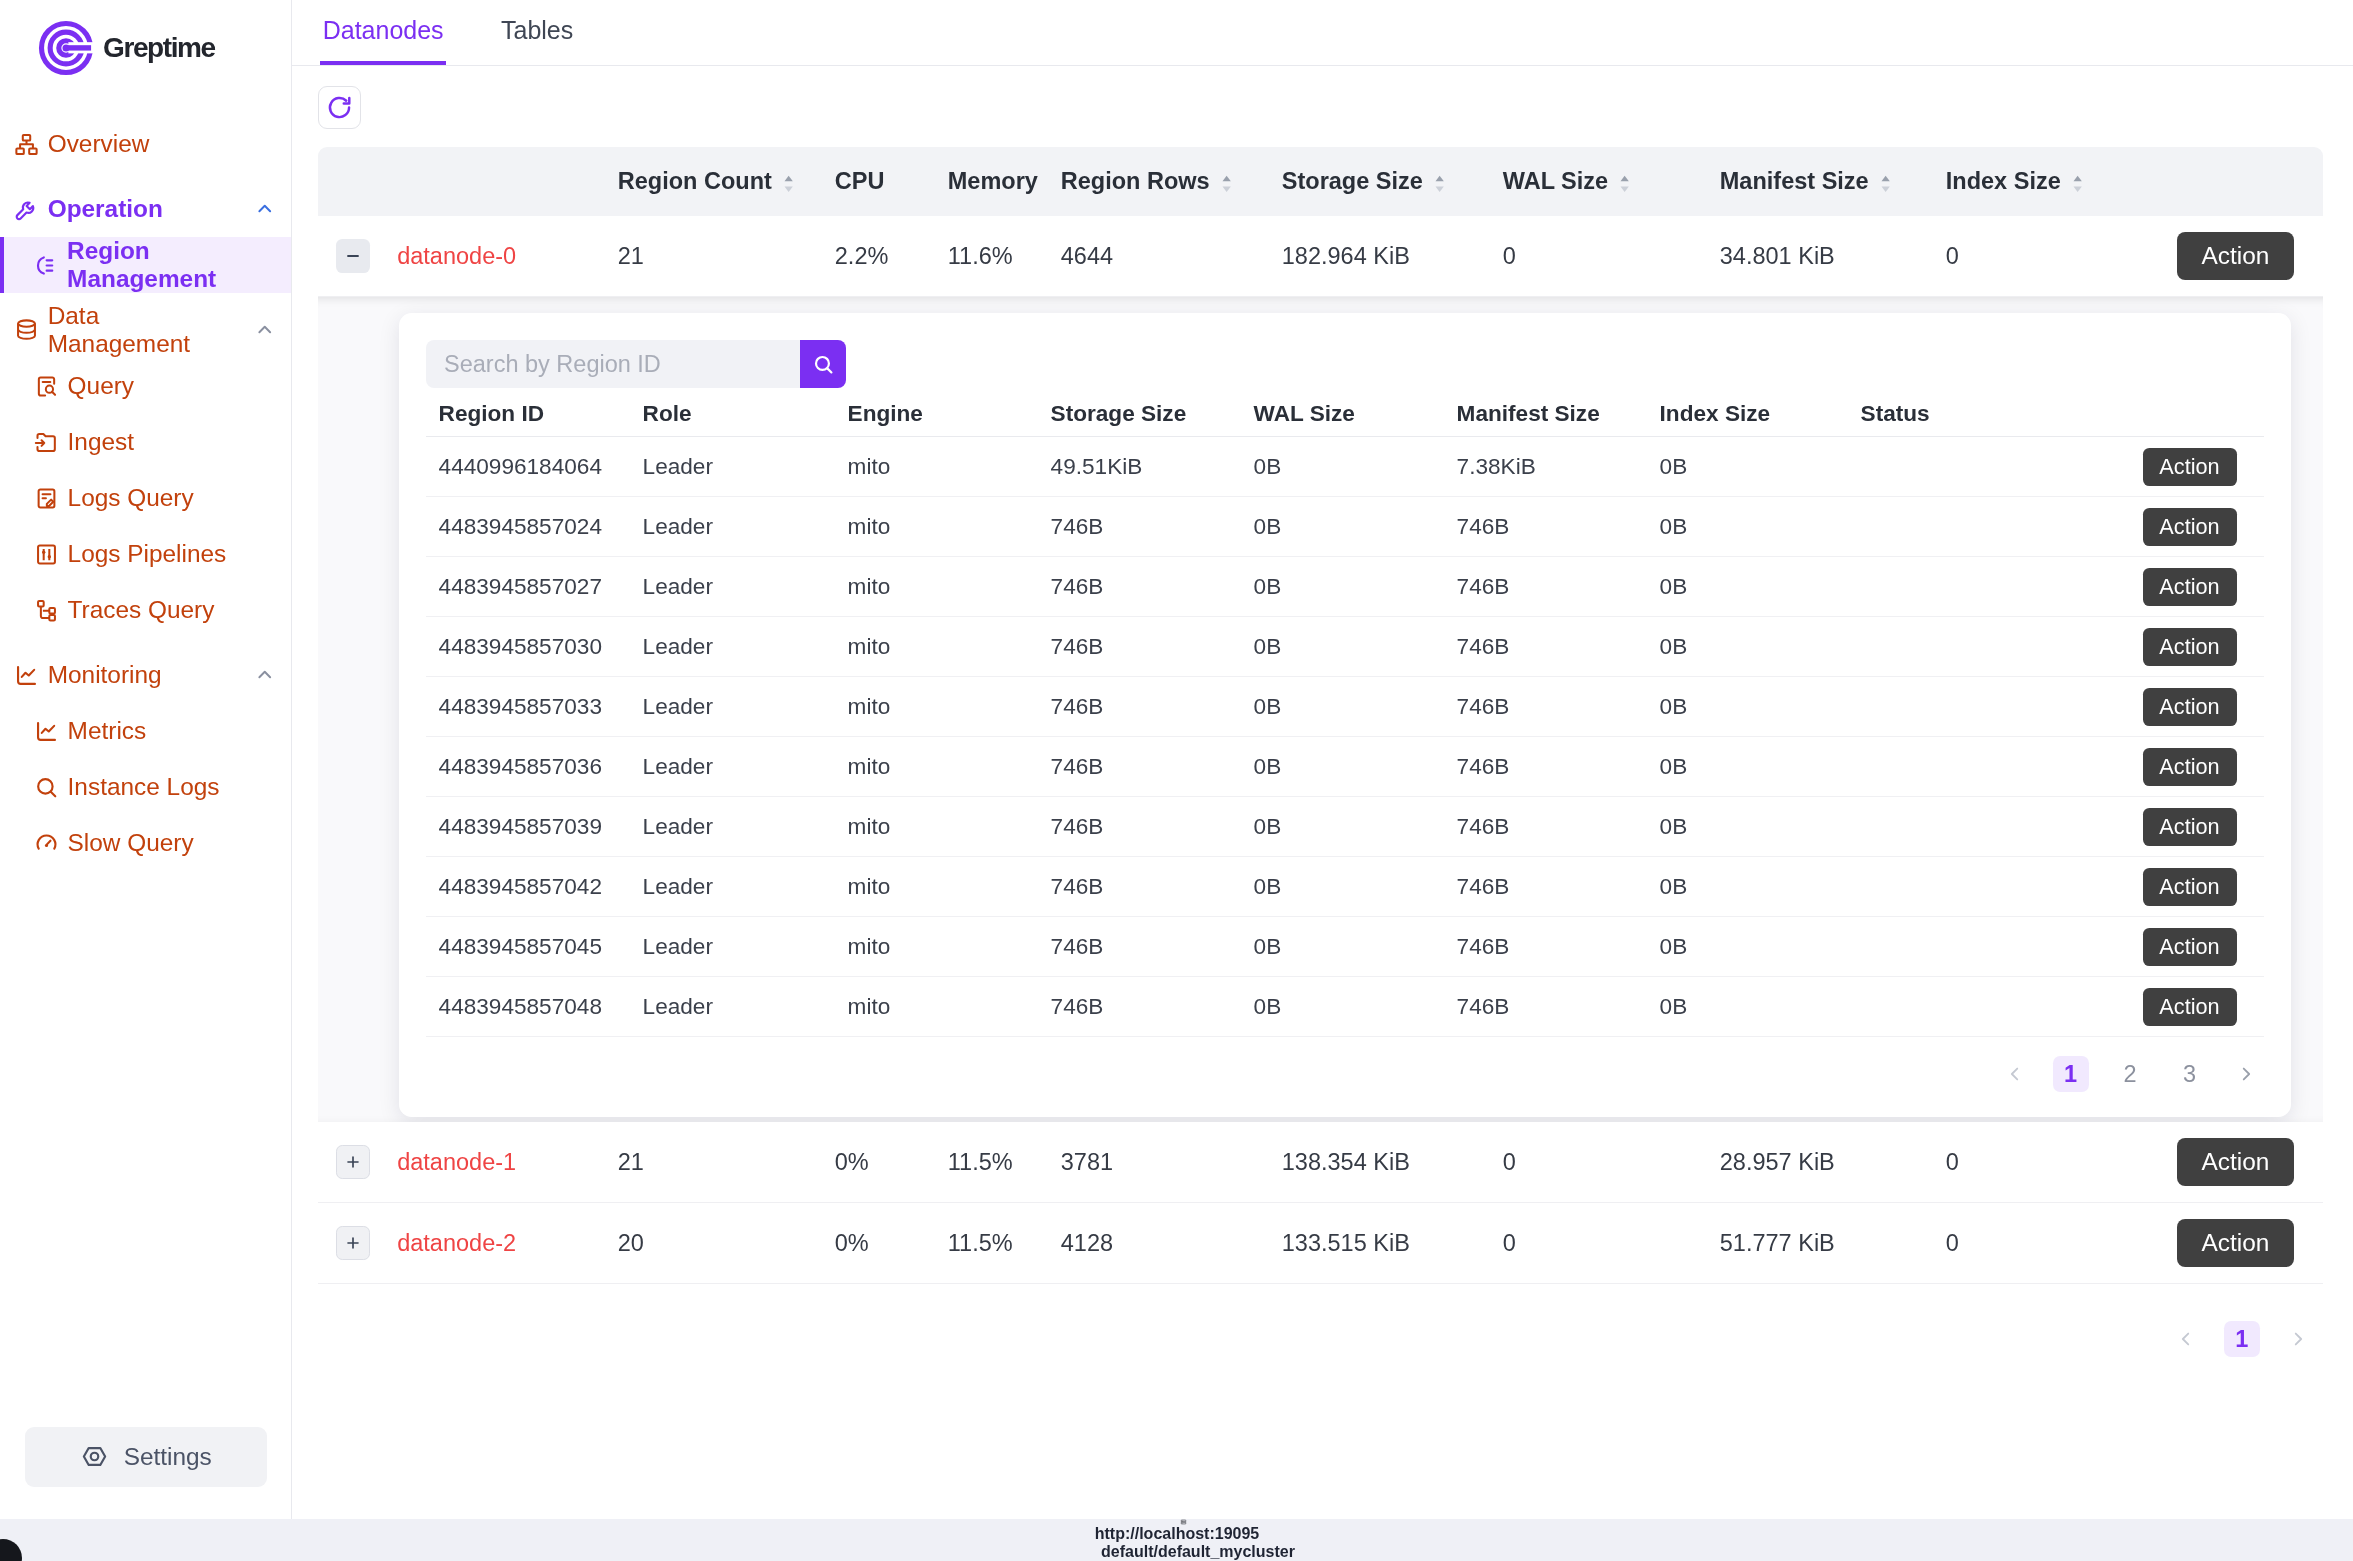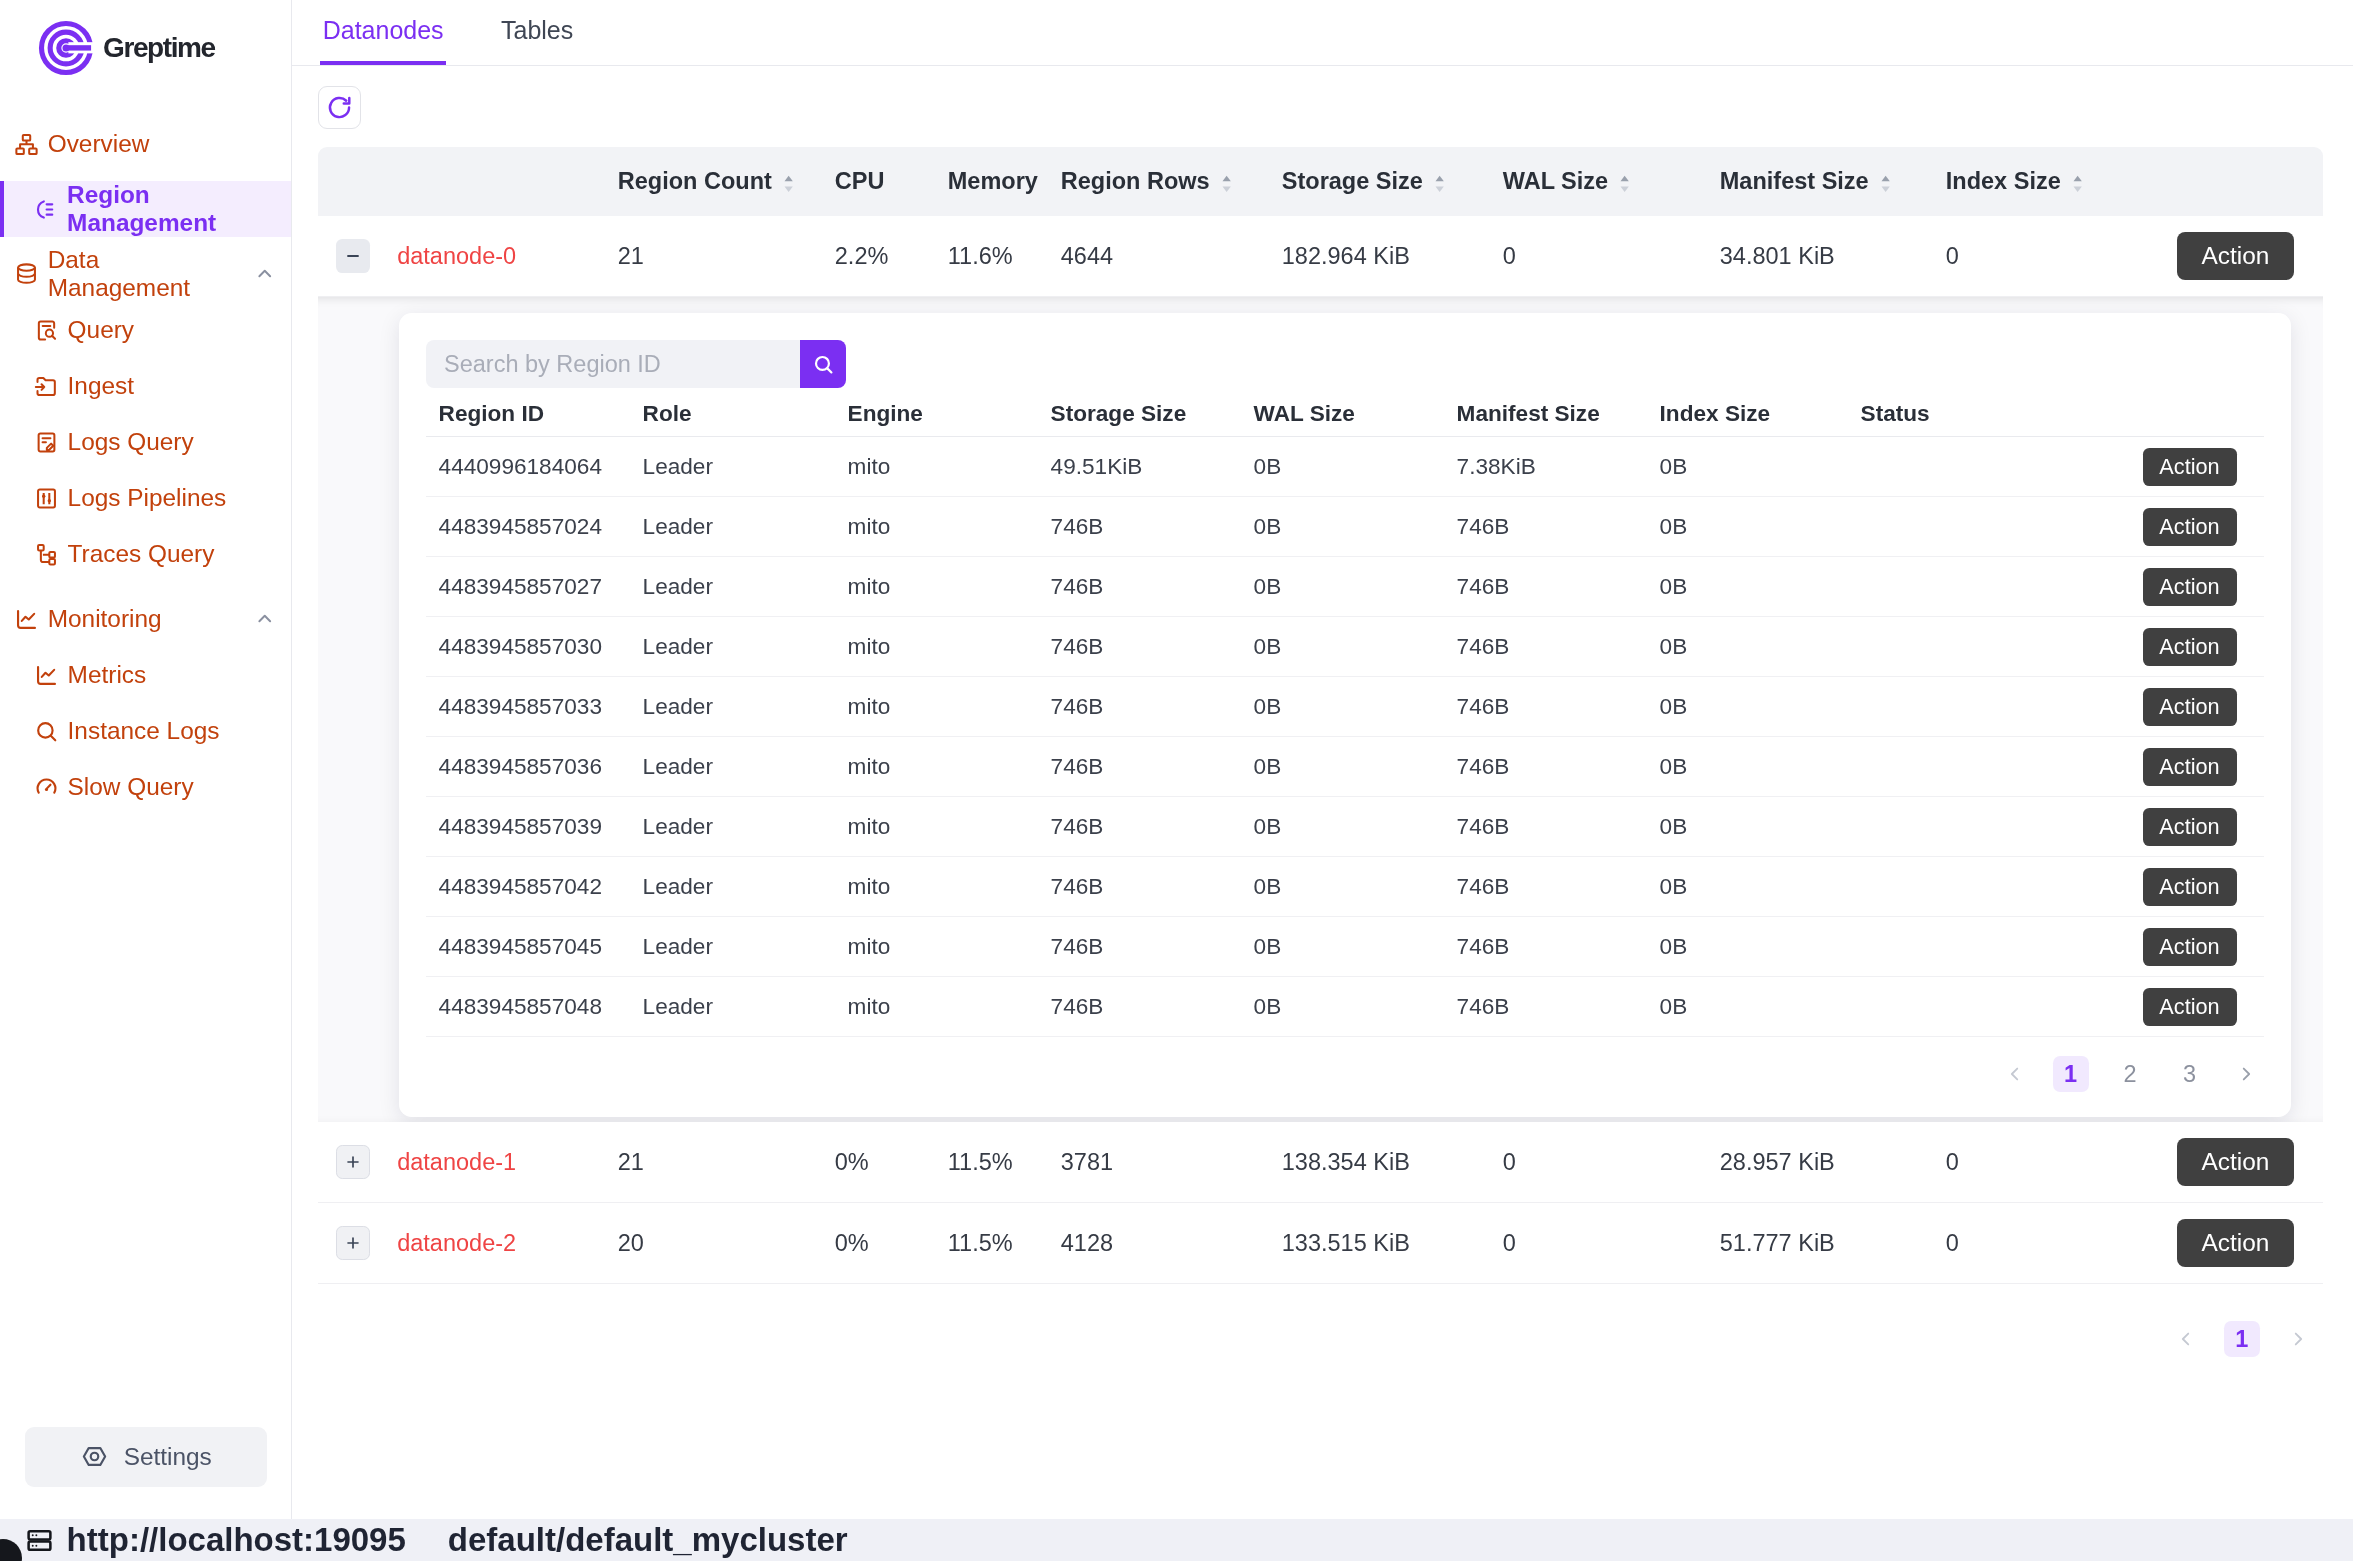--- a/index.html
+++ b/index.html
@@ -90,21 +90,21 @@
   .pagination.inner { margin-top:16.2px; padding-right:5.4px; height:42px; }
   .pagination.outer { margin-top:34px; padding-right:12.6px; height:42px; }
   .page-chev { display:flex; align-items:center; justify-content:center; width:27px; height:36px; cursor:pointer; }
   .page-chev svg { width:20px; height:20px; }
   .page-num { min-width:36px; height:36px; display:flex; align-items:center; justify-content:center;
               font-size:23.5px; color:#8c919e; cursor:pointer; border-radius:7.2px; }
   .page-active { background:#f1e9fe; color:#7b2ff2; font-weight:700; }
 
   
   .statusbar { position:relative; height:42px; background:#eff0f6; display:flex; align-items:center;
-               gap:0; font-size:33px; font-weight:700; color:#1f2433; }
+               gap:0; font-size:16px; font-weight:700; color:#1f2433;flex-direction:column; }
   .statusbar svg { width:29px; height:29px; margin:0 12.6px 0 25px; }
   .status-url { cursor:pointer; }
   .status-cluster { margin-left:42px; cursor:pointer; }
   .corner-arc { position:absolute; left:-16.2px; bottom:-16.2px; width:38px; height:38px;
                 border-radius:50%; background:#15171c; }
 </style>
 </head>
 <body>
 
 <svg width="0" height="0" style="position:absolute">
@@ -229,20 +229,29 @@
 
       <nav class="nav">
         <div class="nav-item">
           <svg viewBox="0 0 24 24">
               <use href="#i-overview"></use>
             </svg>
           <span class="grow">Overview</span>
         </div>
 
         <div class="nav-group">
+          <div class="nav-item purple">
+            <svg viewBox="0 0 24 24">
+                <use href="#i-wrench"></use>
+              </svg>
+            <span class="grow">Operation</span>
+            <svg class="chev" viewBox="0 0 24 24" style="color:#3a6fe0">
+                <use href="#i-chev-up"></use>
+              </svg>
+          </div>
           <div class="nav-item nav-child nav-active">
             <svg viewBox="0 0 24 24">
                 <use href="#i-region"></use>
               </svg>
             <span class="grow">Region Management</span>
           </div>
         </div>
 
         <div class="nav-group">
           <div class="nav-item">

